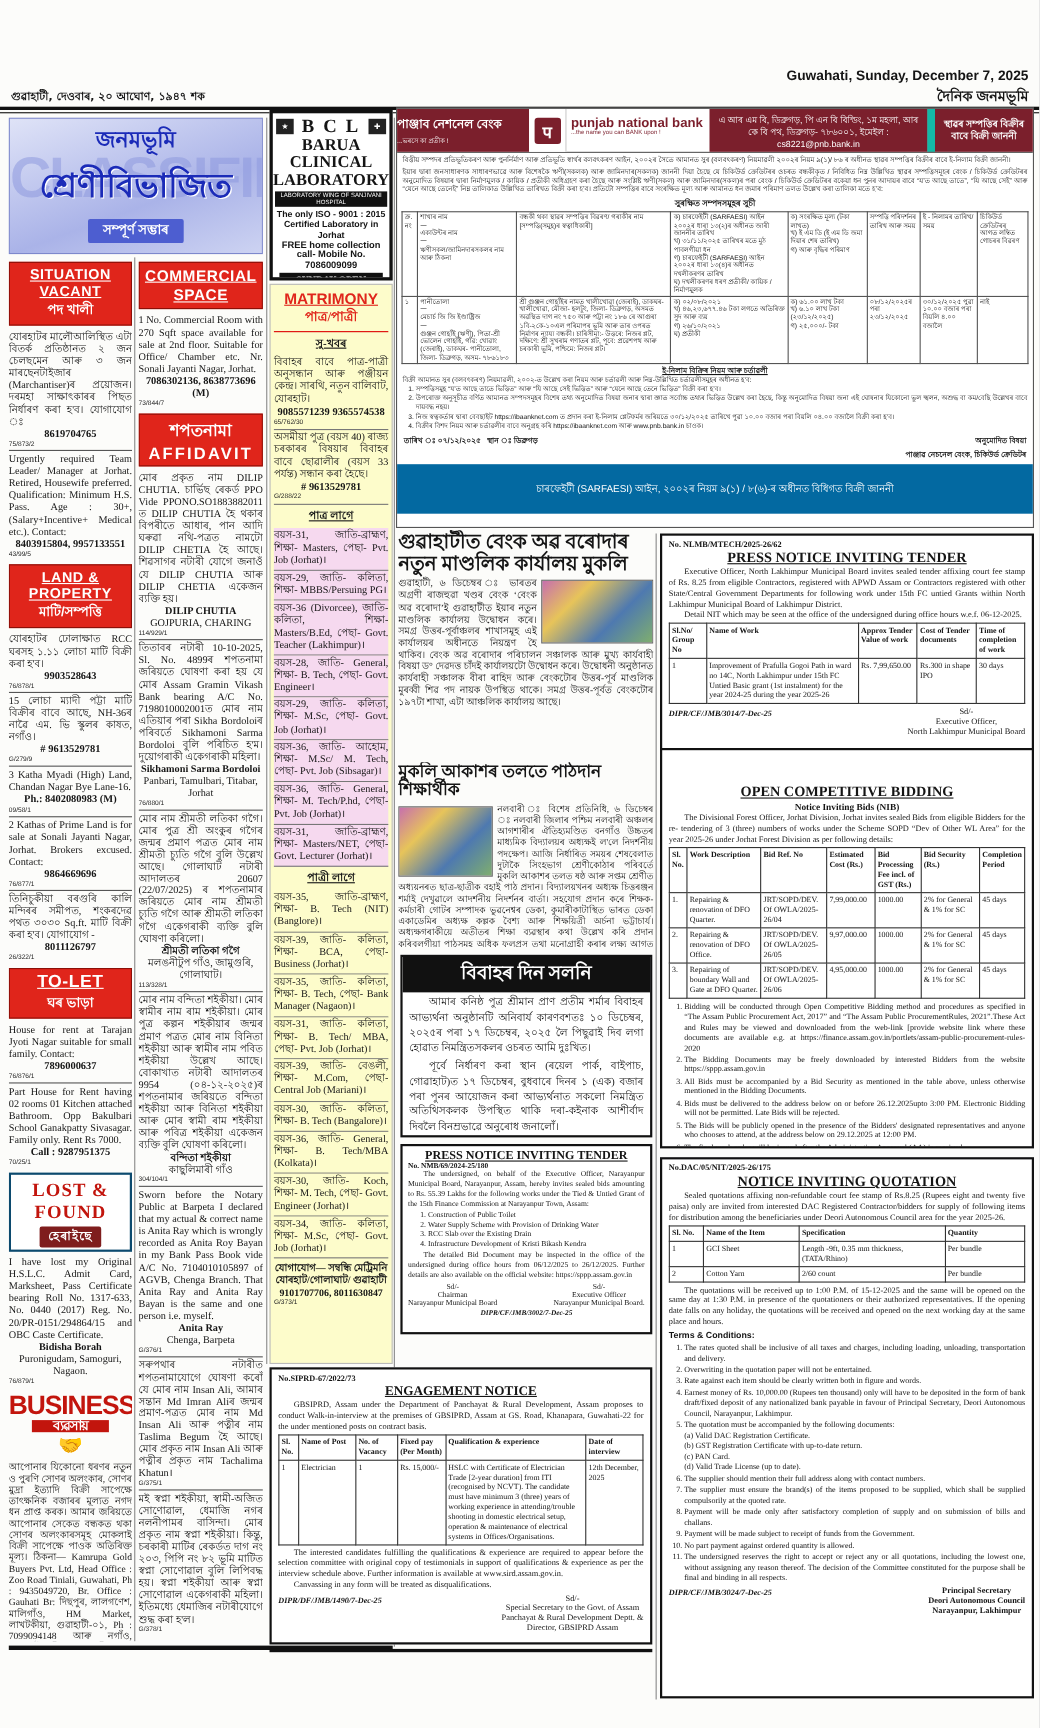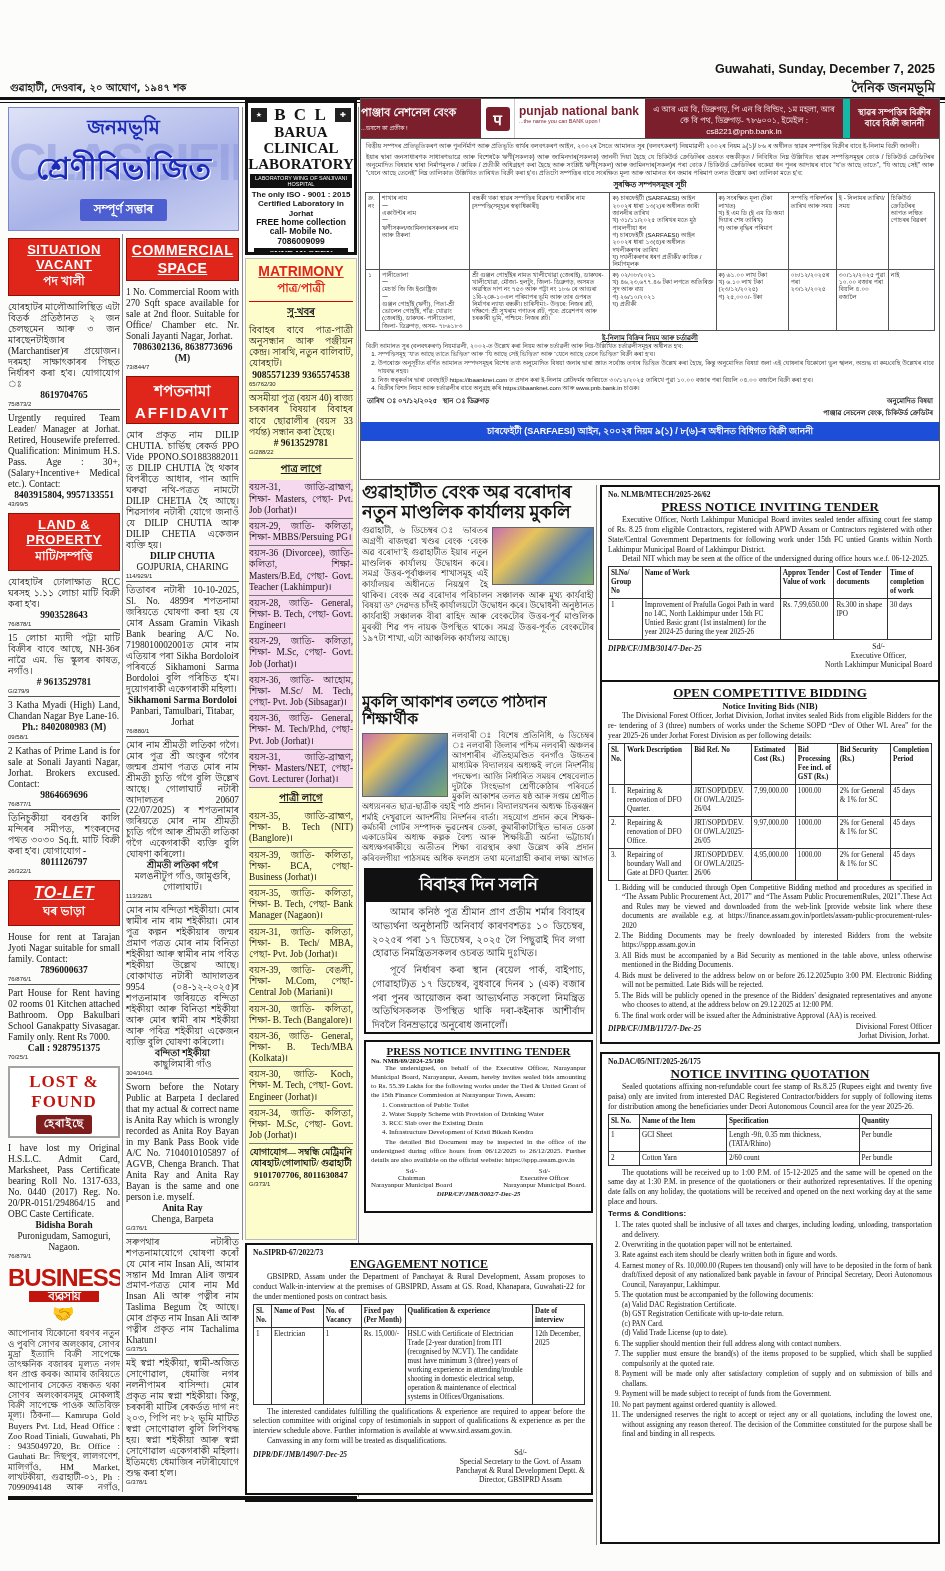--- a/index.html
+++ b/index.html
@@ -74,21 +74,21 @@
   .pnb-right{width:96px;background:#7b1f2c;color:#fff;font-size:8.5px;font-weight:bold;text-align:center;
              padding:8px 4px 0 4px;border-left:7px solid #14b8a6;line-height:1.3;}
   .pnb-body{font-size:6.3px;line-height:1.25;text-align:justify;padding:3px 5px;}
   .pnb-ttl{text-align:center;font-weight:bold;font-size:7.5px;}
   .pnb table{border-collapse:collapse;width:570px;margin:1px auto;table-layout:fixed;}
   .pnb th,.pnb td{border:1px solid #555;font-size:6.1px;line-height:1.2;padding:1px 2px;vertical-align:top;
                   text-align:left;white-space:pre-line;font-weight:normal;}
   .pnb-terms{font-size:6.1px;line-height:1.22;text-align:justify;padding:2px 5px 0 5px;}
   .pnb-terms .t-ttl{text-align:center;font-weight:bold;text-decoration:underline;font-size:6.8px;}
   .pnb-sign{display:flex;justify-content:space-between;font-size:6.8px;padding:2px 6px;font-weight:bold;}
-  .pnb-bar{background:#1d4ed8;color:#fff;text-align:center;font-weight:bold;font-size:9px;padding:2px 0;margin-top:1px;}
+  .pnb-bar{background:#0369a1;color:#fff;text-align:center;font-weight:normal;font-size:9px;padding:15px 0;margin-top:1px;}
   
   .article{overflow:hidden;}
   .headline{font-weight:bold;line-height:1.12;font-family:"Liberation Serif",serif;}
   .a-body{font-size:8.6px;line-height:1.25;text-align:justify;margin-top:3px;}
   .photo{background:linear-gradient(135deg,#c76fae 0%,#e7c45a 30%,#4e79b0 65%,#7fae6f 100%);border:1px solid #666;}
   .ph-r{float:right;margin:2px 0 2px 4px;}
   .ph-l{float:left;margin:2px 4px 2px 0;}
   
   .nbox{border:2px solid #111;background:#fff;overflow:hidden;padding:4px 6px;}
   .wed .w-title{text-align:center;font-weight:bold;font-size:17px;border-bottom:2px solid #111;
@@ -100,21 +100,21 @@
   .n-body.indent{text-indent:14px;}
   .ntable{border-collapse:collapse;width:100%;margin:2px 0;}
   .ntable th,.ntable td{border:1px solid #333;font-size:7.2px;line-height:1.25;padding:2px;vertical-align:top;text-align:left;font-weight:normal;}
   .ntable th{font-weight:bold;}
   .sd-row{display:flex;justify-content:space-between;font-size:7.6px;margin-top:2px;}
   .dipr{font-weight:bold;font-style:italic;font-size:7.4px;margin-top:2px;}
   ol.nlist{margin:2px 0 0 0;padding-left:14px;font-size:7.3px;line-height:1.3;text-align:justify;}
   ol.nlist li{margin-bottom:1px;white-space:pre-line;}
   .works{margin:1px 0 1px 18px;padding:0;font-size:7.6px;line-height:1.3;list-style:decimal;}
   
-  .lf-logo{border:2px solid #a3a3a3;color:#c2150d;text-align:center;font-family:"Liberation Serif",serif;
+  .lf-logo{border:2px solid #0c4a6e;color:#c2150d;text-align:center;font-family:"Liberation Serif",serif;
            font-weight:bold;font-size:17px;letter-spacing:1px;padding:4px 0 2px 0;margin:4px 0 2px 0;background:#fff;}
   .lf-as{display:inline-block;background:#7f1d1d;color:#fff;font-size:11px;padding:0 8px;border-radius:2px;}
   .biz-logo{color:#c2150d;text-align:center;font-family:"Liberation Sans",sans-serif;font-weight:bold;
             font-size:24px;letter-spacing:-1px;margin:6px 0 0 0;line-height:.95;}
   .biz-as{display:block;font-size:12px;background:#c2150d;color:#fff;width:70px;margin:1px auto;}
   .hand{font-size:18px;color:#c2150d;text-align:center;}
   .aff-head{background:#e0251b;color:#fff;text-align:center;font-weight:bold;border:1px solid #8c0f08;
             padding:2px 0;margin:4px 0 3px 0;font-family:"Liberation Sans",sans-serif;}
   .aff-head .as{font-size:15px;}
   .aff-head .en{font-size:15px;letter-spacing:2px;}
@@ -194,21 +194,21 @@
           <div class="ref" data-name="ad-ref">76/877/1</div>
         </div>
 
         <div class="ad" data-name="classified-ad">
           <span data-name="ad-text">তিনিচুকীয়া বৰগুৰি কালি মন্দিৰৰ সমীপত, শংকৰদেৱ পথত ৩০৩০ Sq.ft. মাটি বিক্ৰী কৰা হ'ব। যোগাযোগ -</span>
           <div class="ad-phone" data-name="ad-phone">8011126797</div>
           <div class="ref" data-name="ad-ref">26/322/1</div>
         </div>
       </div>
     <div class="banner" data-name="to-let-banner">
-      <div class="en" style="font-size:16px;font-style:italic;" data-name="to-let-title-en">TO-LET</div>
+      <div class="en" style="font-size:16px;" data-name="to-let-title-en">TO-LET</div>
       <div class="as" data-name="to-let-title-as">ঘৰ ভাড়া</div>
     </div>
     <div data-name="to-let-ads">
 
         <div class="ad" data-name="classified-ad">
           <span data-name="ad-text">House for rent at Tarajan Jyoti Nagar suitable for small family. Contact:</span>
           <div class="ad-phone" data-name="ad-phone">7896000637</div>
           <div class="ref" data-name="ad-ref">76/876/1</div>
         </div>
 
@@ -605,21 +605,21 @@
     </table>
     <div class="sd-row" data-name="signature-row">
       <span class="dipr" data-name="dipr-ref">DIPR/CF/JMB/3014/7-Dec-25</span>
       <span style="text-align:center;white-space:pre-line;" data-name="sd-signatory">Sd/-
 Executive Officer,
 North Lakhimpur Municipal Board</span>
     </div>
   </div>
 
   <div class="abs nbox" style="left:600px;top:680px;width:340px;height:364px;padding:3px 6px;" data-name="ocb-notice">
-    <div class="notice-title" style="font-size:13px;" data-name="notice-title">OPEN COMPETITIVE BIDDING</div>
+    <div class="notice-title" style="font-size:13px;margin-top:27px;" data-name="notice-title">OPEN COMPETITIVE BIDDING</div>
     <div style="text-align:center;font-weight:bold;font-size:8.5px;" data-name="notice-subtitle">Notice Inviting Bids (NIB)</div>
     <div class="n-body indent" data-name="notice-intro">The Divisional Forest Officer, Jorhat Division, Jorhat invites sealed Bids from eligible Bidders for the re- tendering of 3 (three) numbers of works under the Scheme SOPD “Dev of Other WL Area” for the year 2025-26 under Jorhat Forest Division as per following details:</div>
     <table class="ntable" data-name="ocb-table">
       <colgroup>
           <col style="width:16px">
           <col style="width:68px">
           <col style="width:60px">
           <col style="width:44px">
           <col style="width:42px">
           <col style="width:54px">
@@ -736,18 +736,24 @@
 (b) GST Registration Certificate with up-to-date return.
 (c) PAN Card.
 (d) Valid Trade License (up to date).</li>
         <li data-name="term-item">The supplier should mention their full address along with contact numbers.</li>
         <li data-name="term-item">The supplier must ensure the brand(s) of the items proposed to be supplied, which shall be supplied compulsorily at the quoted rate.</li>
         <li data-name="term-item">Payment will be made only after satisfactory completion of supply and on submission of bills and challans.</li>
         <li data-name="term-item">Payment will be made subject to receipt of funds from the Government.</li>
         <li data-name="term-item">No part payment against ordered quantity is allowed.</li>
         <li data-name="term-item">The undersigned reserves the right to accept or reject any or all quotations, including the lowest one, without assigning any reason thereof. The decision of the Committee constituted for the purpose shall be final and binding in all respects.</li>
       </ol>
+    <div class="sd-row" data-name="signature-row">
+      <span class="dipr" data-name="dipr-ref">DIPR/CF/JMB/3024/7-Dec-25</span>
+      <span style="text-align:center;white-space:pre-line;font-weight:bold;" data-name="sd-signatory">Principal Secretary
+Deori Autonomous Council
+Narayanpur, Lakhimpur</span>
+    </div>
   </div>
 
   <div class="abs hbar" style="left:8px;top:1496px;width:349px;height:4px;" data-name="bottom-rule-left"></div>
   <div class="abs hbar" style="left:245px;top:1499px;width:348px;height:3px;" data-name="bottom-rule-center"></div>
 
 </div>
 
 </body></html>

